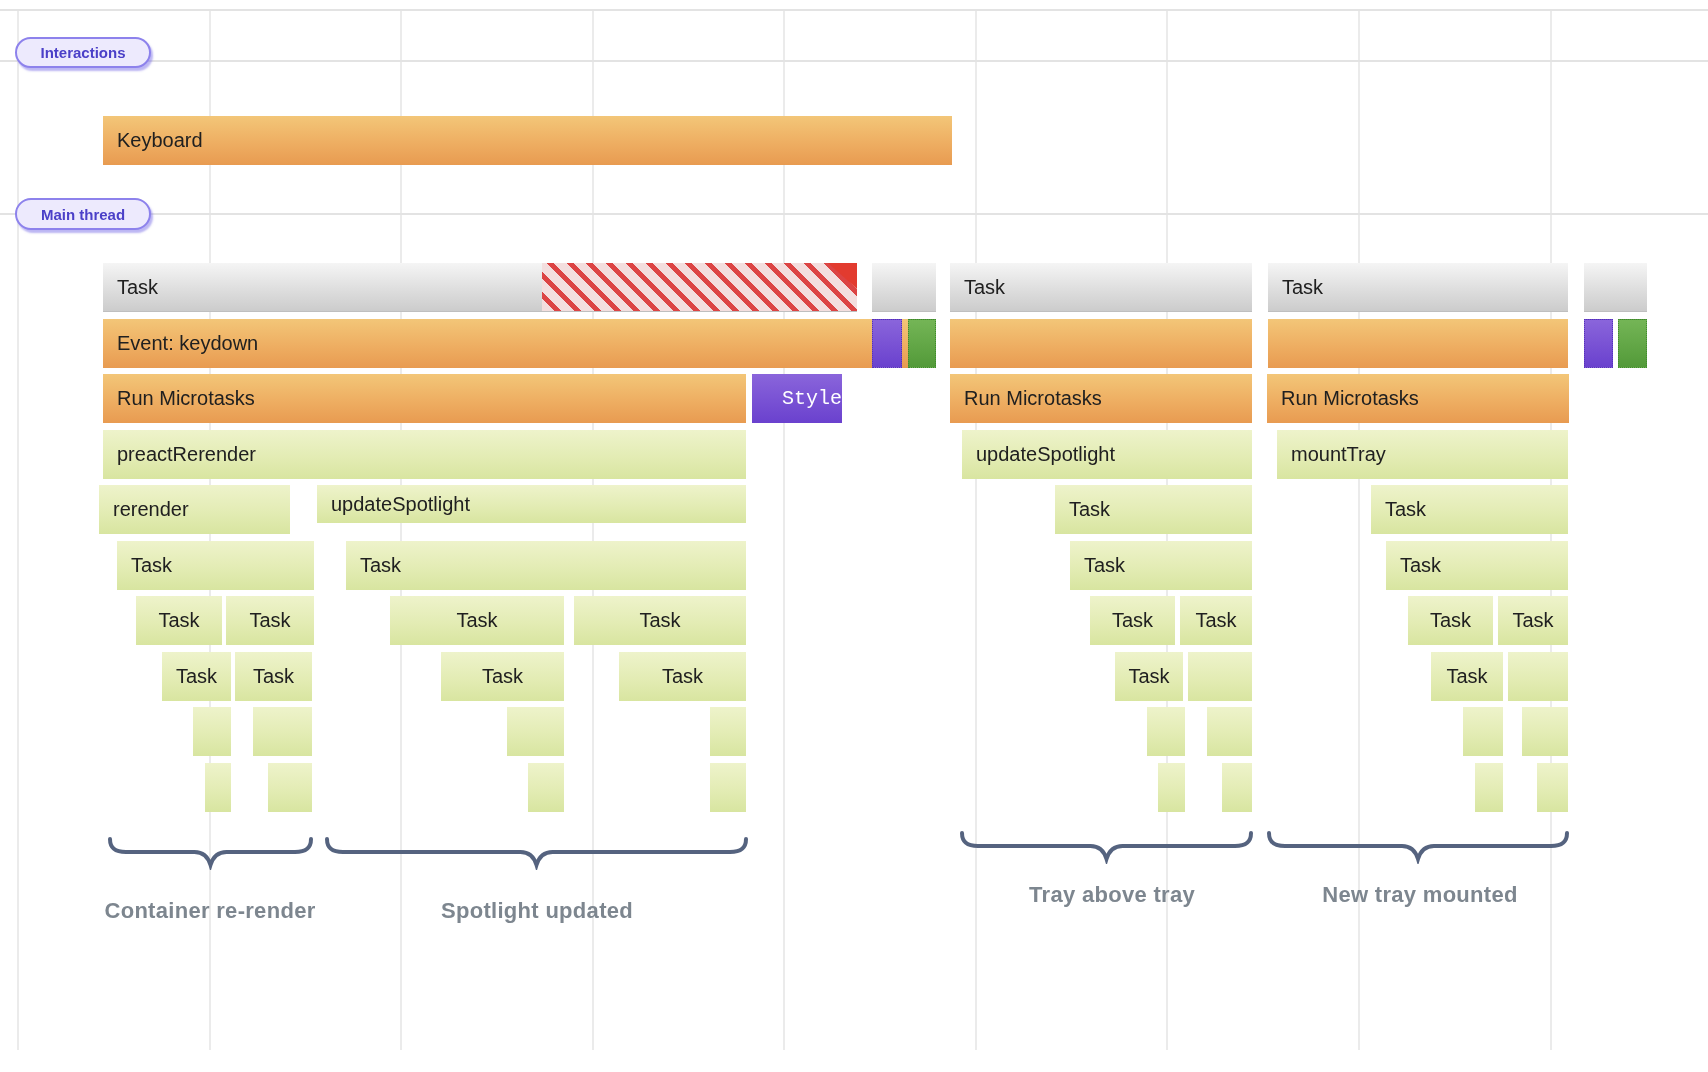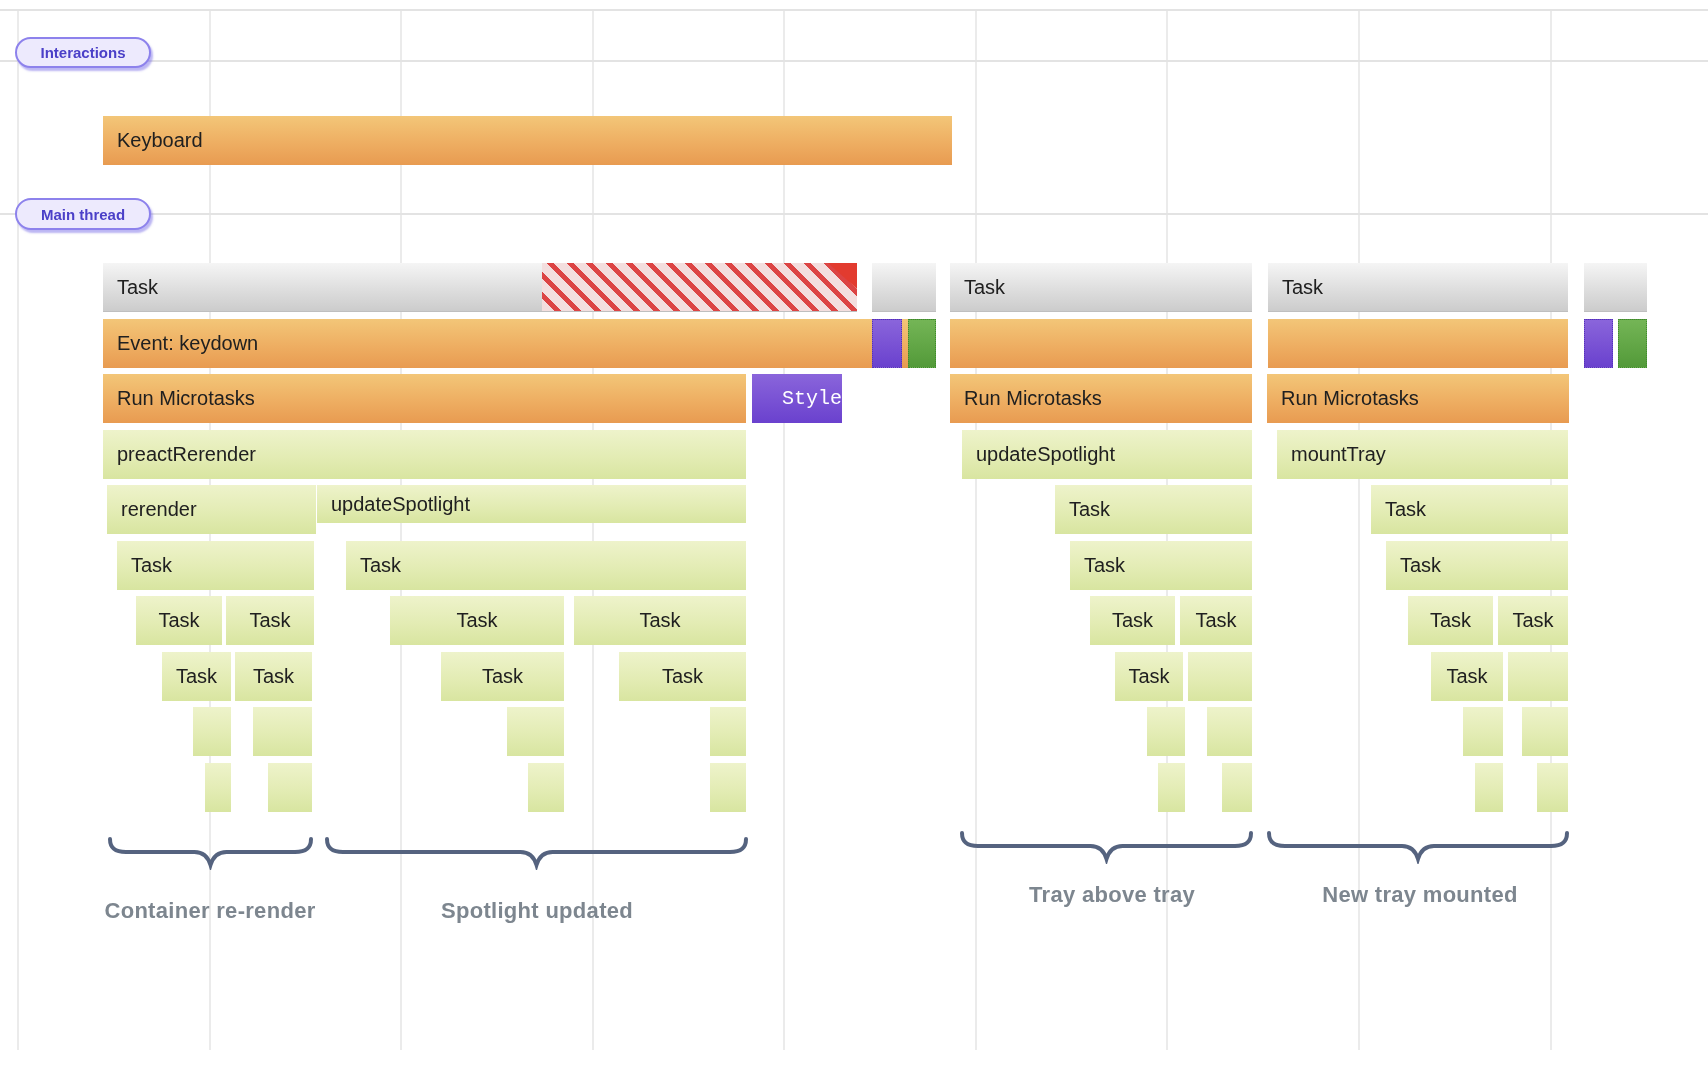--- a/index.html
+++ b/index.html
@@ -67,21 +67,21 @@
     </div>
     <div class="bar orange" style="left: 103px; top: 374px; width: 643px; height: 49px;">
       <span class="lbl">Run Microtasks</span>
     </div>
     <div class="bar purple" style="left: 752px; top: 374px; width: 90px; height: 49px;">
       <span class="lbl">Style</span>
     </div>
     <div class="bar green" style="left: 103px; top: 429.5px; width: 643px; height: 49px;">
       <span class="lbl">preactRerender</span>
     </div>
-    <div class="bar green" style="left: 107px; top: 485px; width: 209px; height: 49px;">
+    <div class="bar green" style="left: 99px; top: 485px; width: 191px; height: 49px;">
       <span class="lbl">rerender</span>
     </div>
     <div class="bar green" style="left: 317px; top: 485px; width: 429px; height: 38px;">
       <span class="lbl">updateSpotlight</span>
     </div>
     <div class="bar green" style="left: 117px; top: 540.5px; width: 197px; height: 49px;">
       <span class="lbl">Task</span>
     </div>
     <div class="bar green" style="left: 346px; top: 540.5px; width: 400px; height: 49px;">
       <span class="lbl">Task</span>

